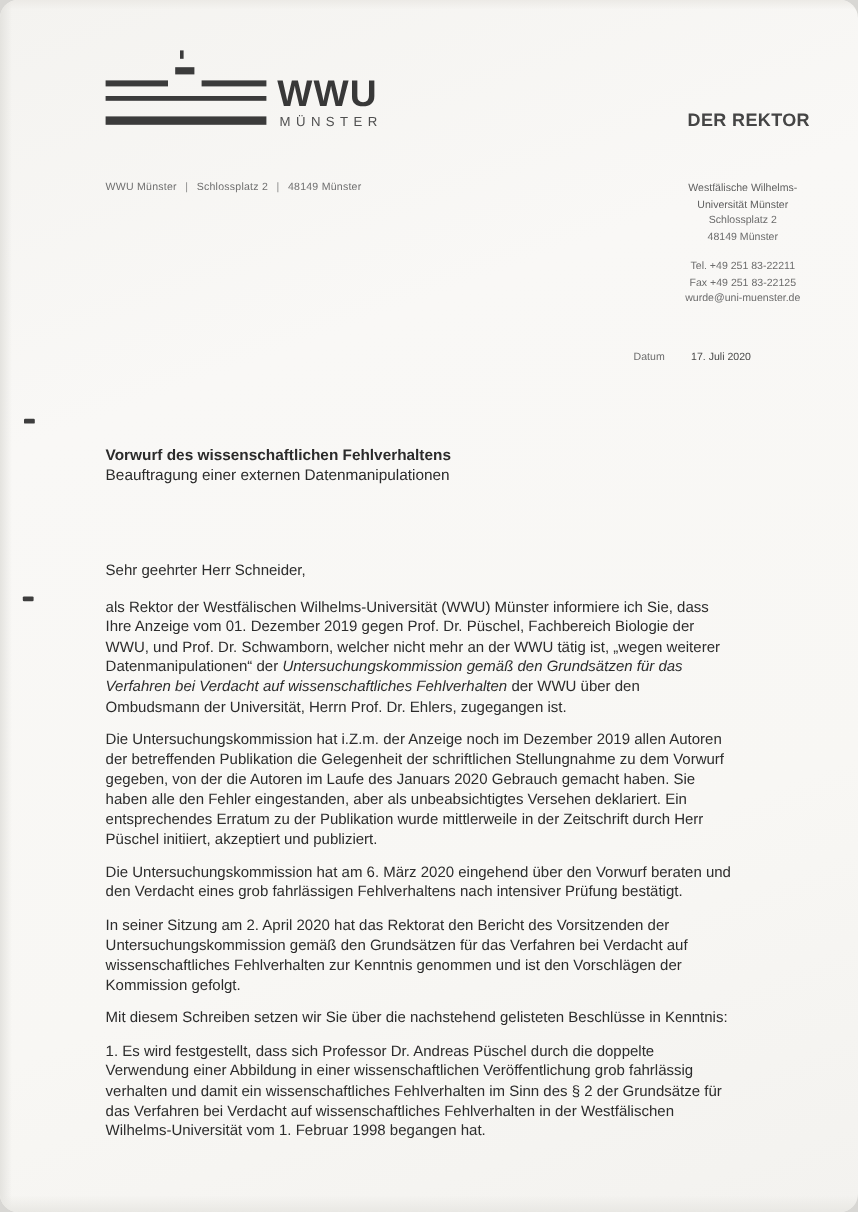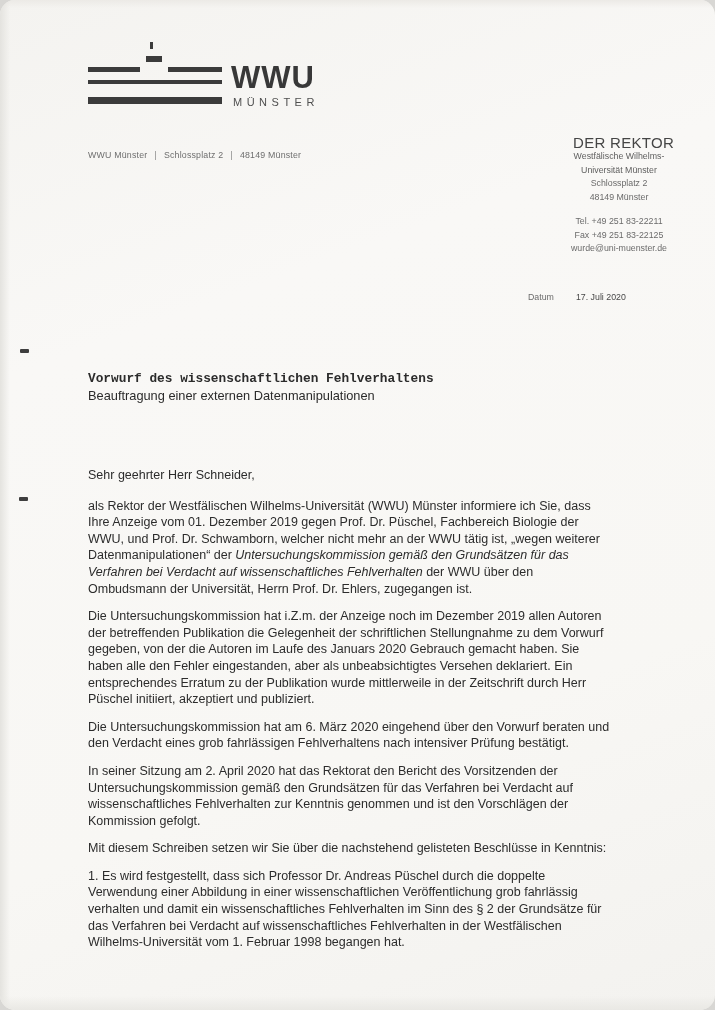--- a/index.html
+++ b/index.html
@@ -53,23 +53,22 @@
     font-size: 31px; font-weight: 800; letter-spacing: 1px;
     color: #383838; line-height: 1;
   }
   .logo-muenster {
     font-size: 11px; letter-spacing: 4.5px; color: #4f4f4f;
     margin-top: 3px; margin-left: 2px; text-align: center;
   }
 
   .rektor-title {
     position: absolute; left: 573px; top: 92px;
-    font-size: 15px; font-weight: 400; color: #454545; letter-spacing: 0.3px;
+    font-size: 15px; font-weight: 700; color: #454545; letter-spacing: 0.3px;
     white-space: nowrap;
-    margin-top: 42px;
   }
 
   .sender-line {
     position: absolute; left: 88px; top: 150px;
     font-size: 8.8px; color: #6e6e6e; letter-spacing: 0.2px;
   }
   .sender-line .sep { padding: 0 7px; color: #8a8a8a; }
 
   .recipient {
     position: absolute; left: 88px; top: 178px;
@@ -86,21 +85,21 @@
   .datum-row {
     position: absolute; left: 528px; top: 292px;
     font-size: 8.8px; color: #6b6b6b;
   }
   .datum-row .value { color: #474747; margin-left: 22px; margin-top: 34px; }
 
   .subject {
     position: absolute; left: 88px; top: 371px;
     font-size: 12.8px; line-height: 16.5px; color: #2b2b2b;
   }
-  .subject .s1 { font-weight: 700; font-family: Liberation Mono, monospace; }
+  .subject .s1 { font-weight: 700; }
 
   .body-col {
     position: absolute; left: 88px; top: 436px; width: 527px;
     font-size: 12.5px; line-height: 16.6px; color: #2c2c2c;
   }
   .body-col p { margin: 0 0 11px 0; }
   .body-col .salutation { margin-bottom: 14px; margin-top: 31px; }
   .body-col em { font-style: italic; }
 </style>
 </head>

